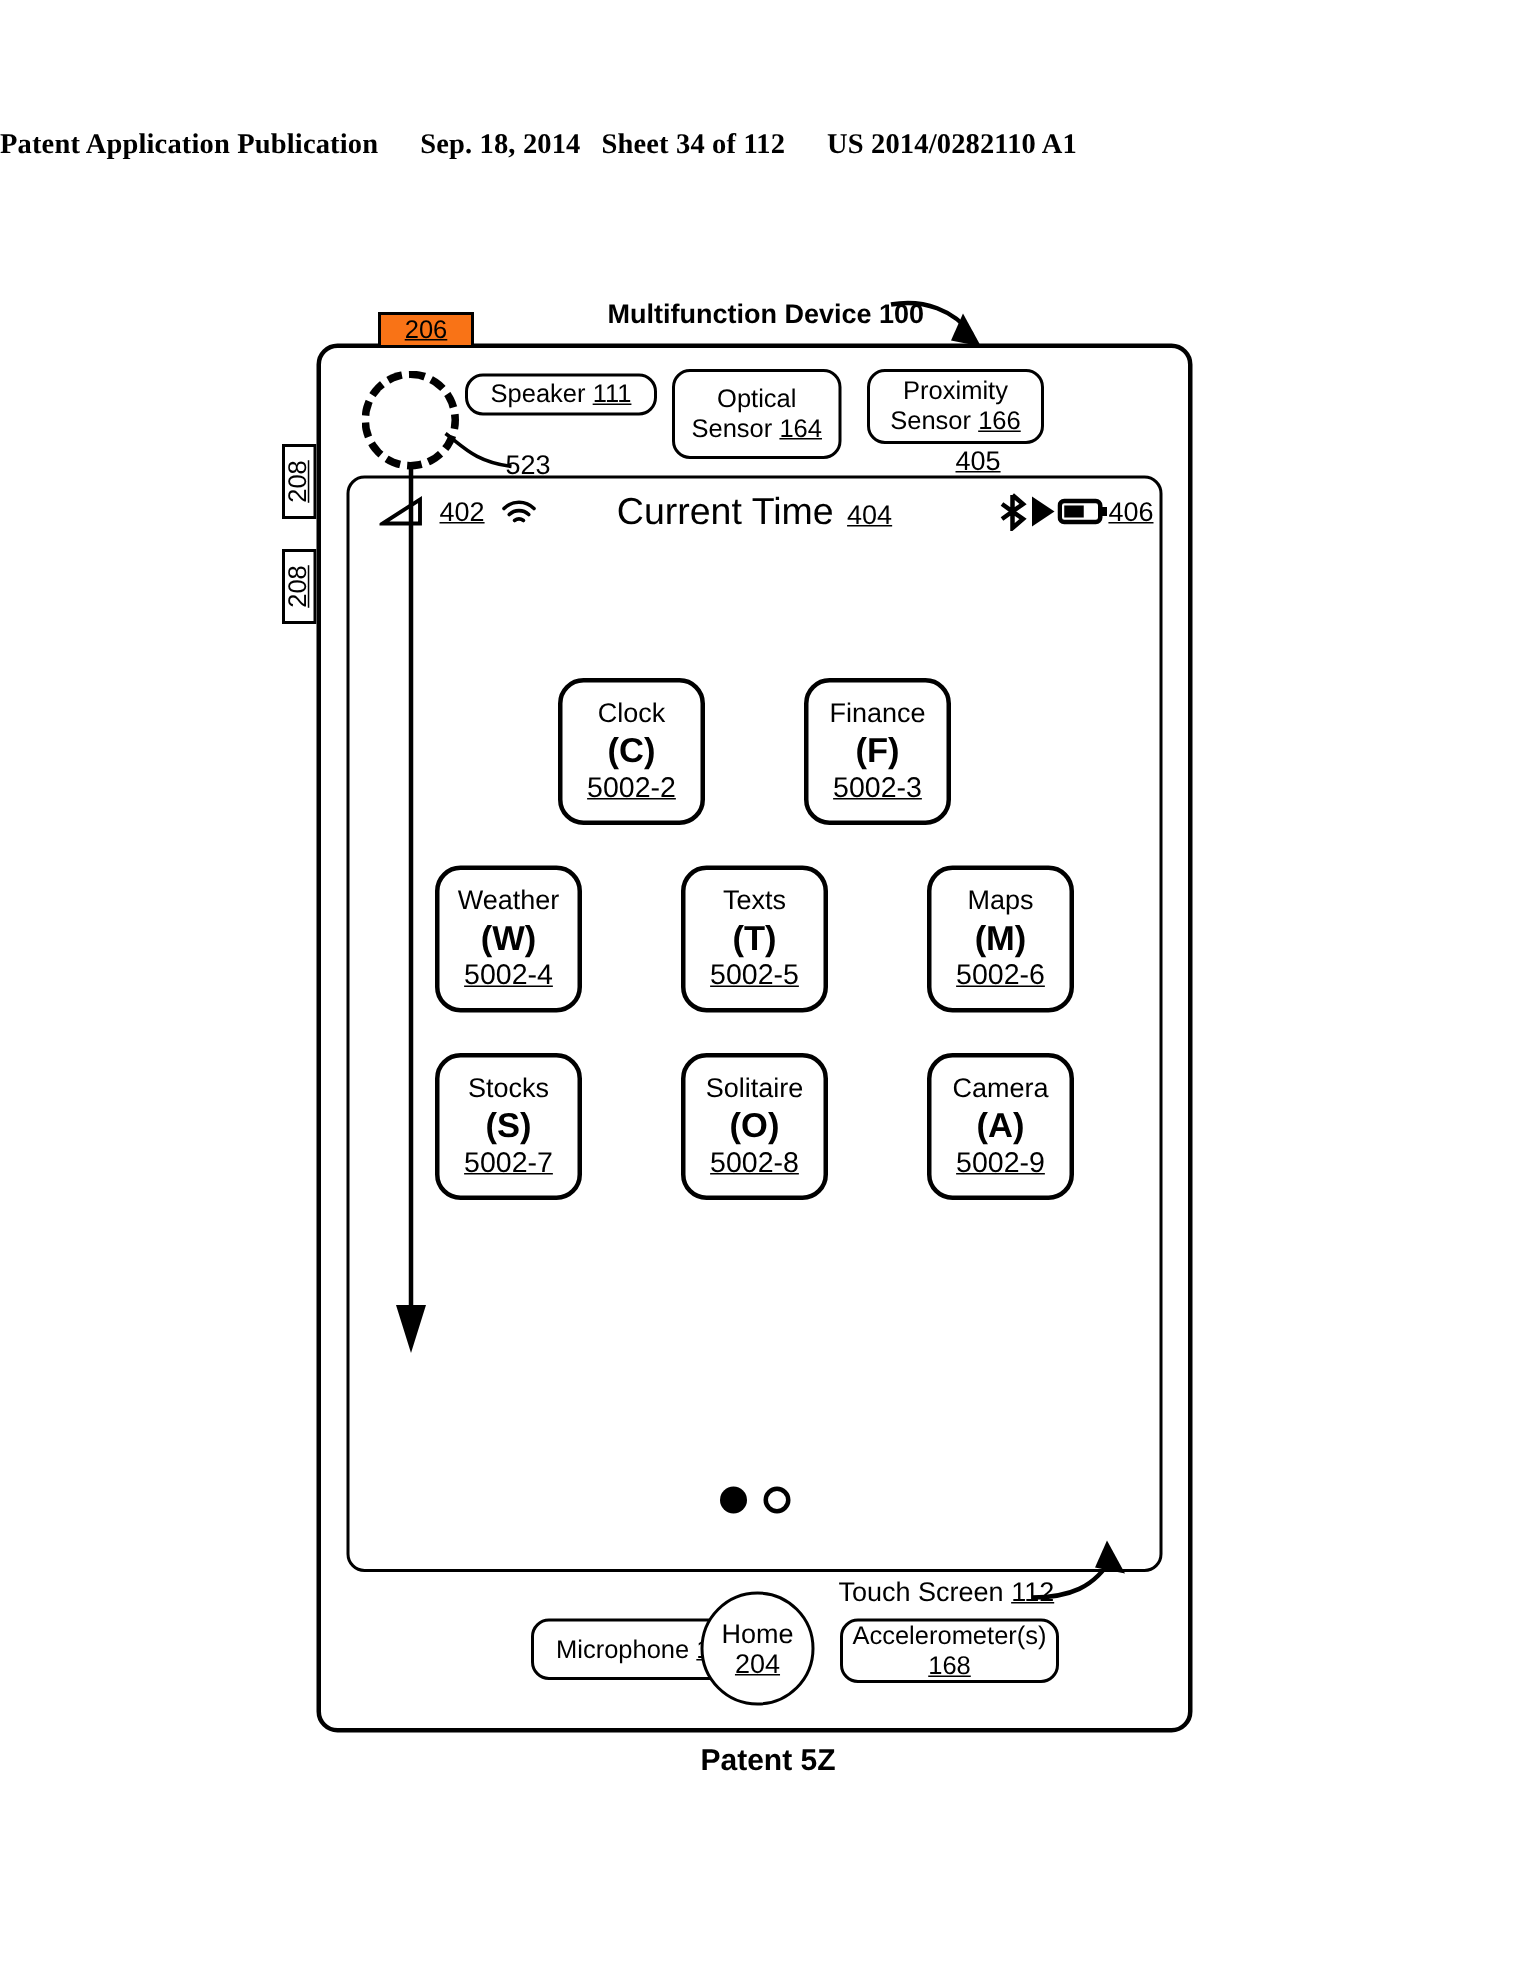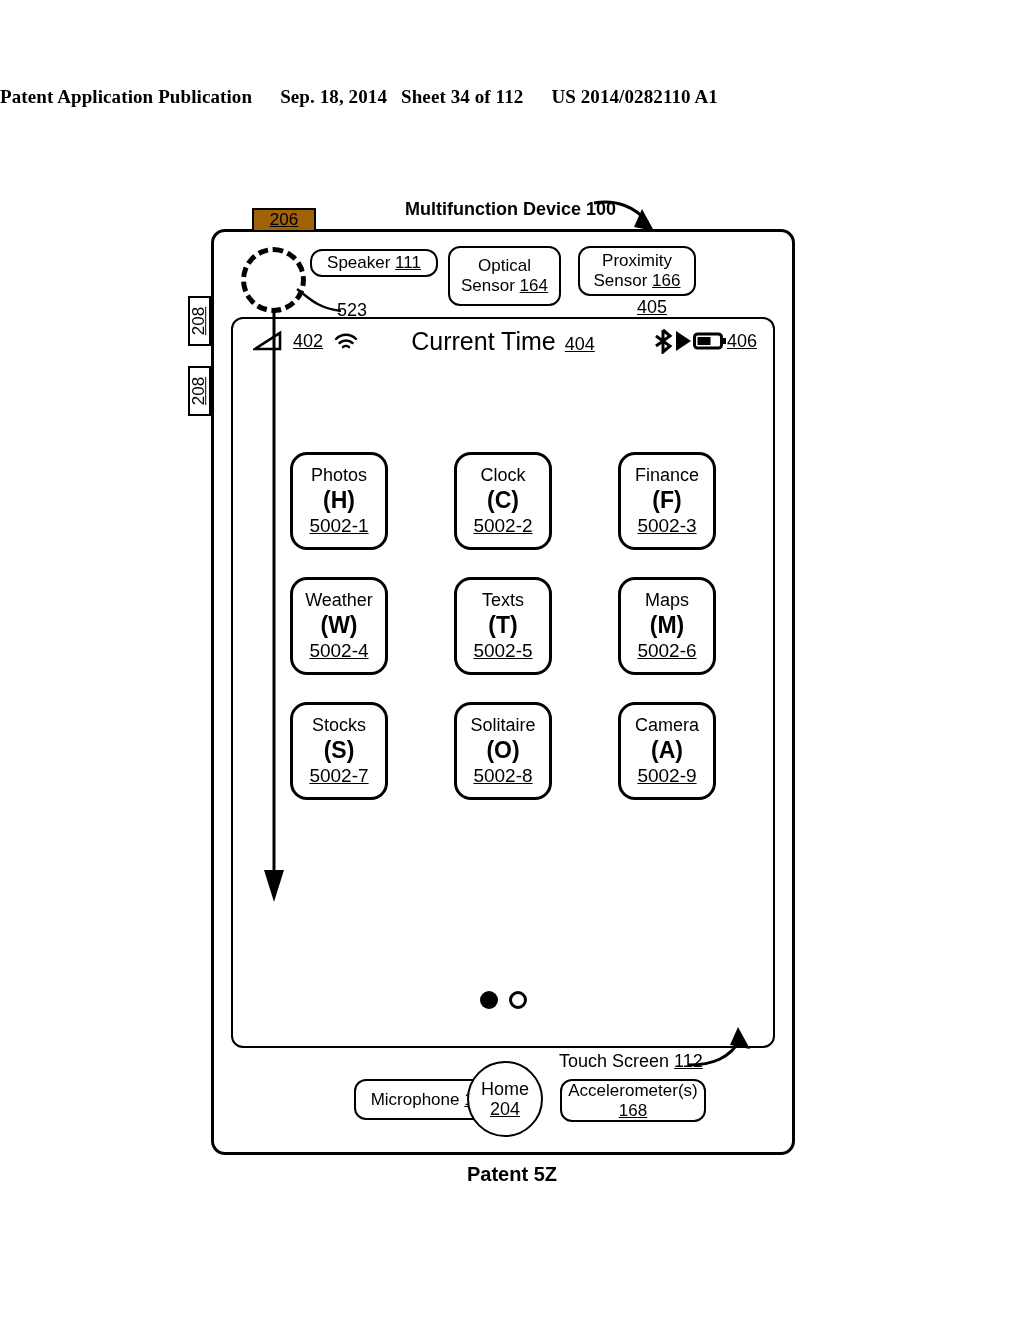--- a/index.html
+++ b/index.html
@@ -61,21 +61,21 @@
 
   
   .btn-206 {
     position: absolute;
     left: 252px;
     top: 208px;
     width: 64px;
     height: 24px;
     border: 2px solid #000;
     box-sizing: border-box;
-    background: #a16207;
+    background: #f97316;
     display: flex;
     align-items: center;
     justify-content: center;
     font-size: 17px;
     text-decoration: underline;
     z-index: 6;
   }
 
   
   .btn-208 {
@@ -225,21 +225,21 @@
   
   .statusbar {
     position: absolute;
     left: 0;
     top: 0;
     width: 100%;
     height: 44px;
     display: flex;
     align-items: center;
     box-sizing: border-box;
-    padding: 0 16px 0 20px;
+    padding: 0 4px 0 20px;
   }
   .sb-left, .sb-right {
     display: flex;
     align-items: center;
   }
   .sb-left { gap: 10px; }
   .sb-right { gap: 0; margin-left: auto; }
   .sb-center {
     position: absolute;
     left: 0; right: 0;
@@ -404,25 +404,20 @@
         <rect x="29" y="7" width="4" height="6" fill="#000"></rect>
       </svg>
       <span class="sb-num">406</span>
     </div>
   </div>
 
   <div class="app-grid">
 
     <div class="app-row">
       <div class="app-icon">
-        <div class="app-name">Photos</div>
-        <div class="app-letter">(H)</div>
-        <div class="app-ref">5002-1</div>
-      </div>
-      <div class="app-icon">
         <div class="app-name">Clock</div>
         <div class="app-letter">(C)</div>
         <div class="app-ref">5002-2</div>
       </div>
       <div class="app-icon">
         <div class="app-name">Finance</div>
         <div class="app-letter">(F)</div>
         <div class="app-ref">5002-3</div>
       </div>
     </div>

